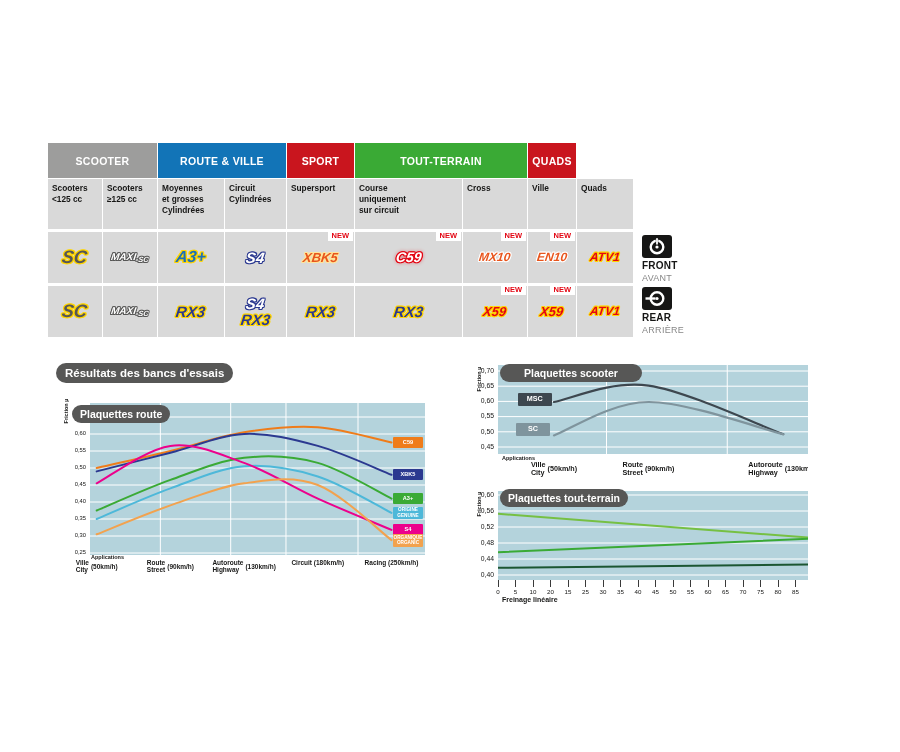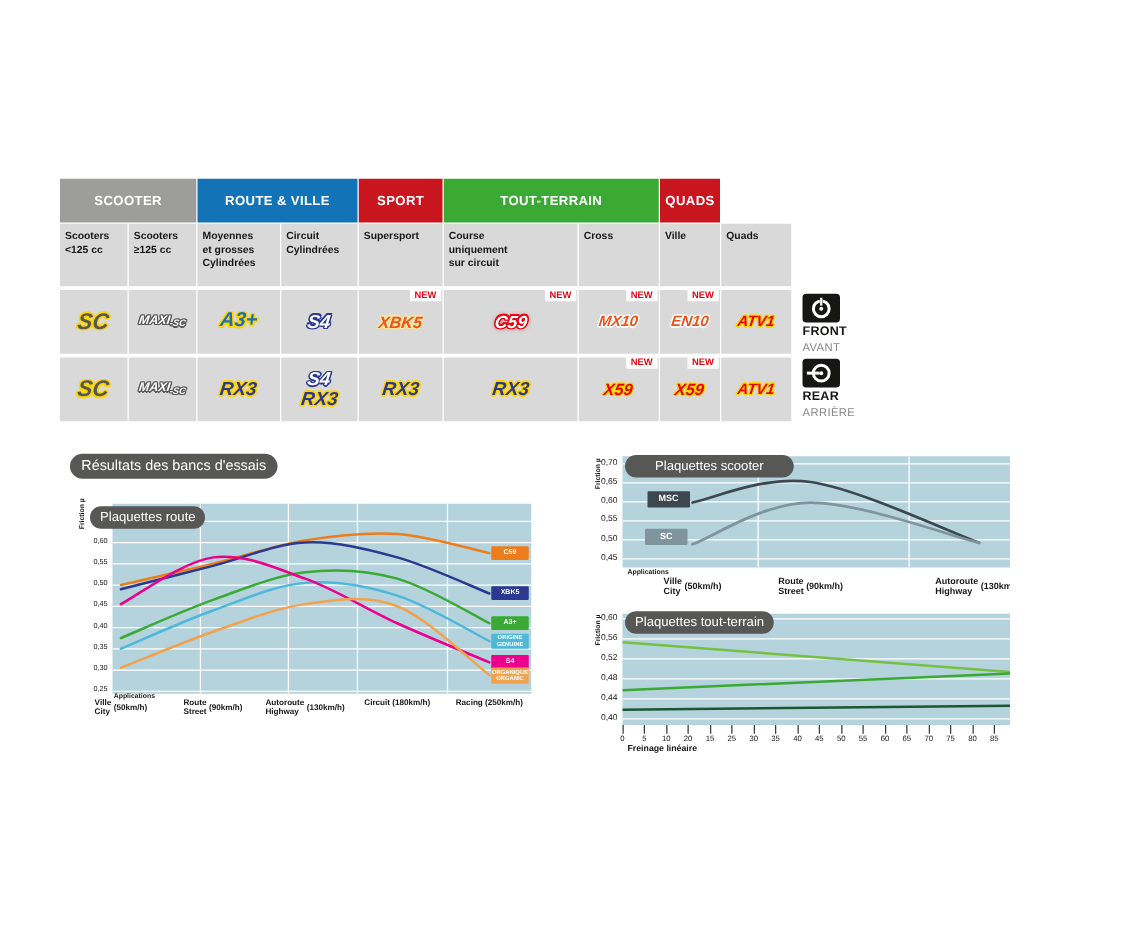--- a/index.html
+++ b/index.html
@@ -19,21 +19,21 @@
   .l-rx{font-size:15px;color:#2b3990;text-shadow:1.3px 0 #ffd500,-1.3px 0 #ffd500,0 1.3px #ffd500,0 -1.3px #ffd500,1px 1px #ffd500,-1px 1px #ffd500,1px -1px #ffd500,-1px -1px #ffd500;}
   .l-xbk{font-size:13px;color:#e8551d;text-shadow:1.1px 0 #ffe59a,-1.1px 0 #ffe59a,0 1.1px #ffe59a,0 -1.1px #ffe59a,.8px .8px #ffe59a,-.8px .8px #ffe59a,.8px -.8px #ffe59a,-.8px -.8px #ffe59a;}
   .l-c59{font-size:14px;color:#fff;text-shadow:1.2px 0 #e30613,-1.2px 0 #e30613,0 1.2px #e30613,0 -1.2px #e30613,.9px .9px #e30613,-.9px .9px #e30613,.9px -.9px #e30613,-.9px -.9px #e30613,0 0 4px #e30613;}
   .l-mx{font-size:12px;color:#e8551d;text-shadow:1px 0 #fff,-1px 0 #fff,0 1px #fff,0 -1px #fff,.8px .8px #fff,-.8px .8px #fff,.8px -.8px #fff,-.8px -.8px #fff;}
   .l-atv{font-size:12px;color:#e30613;text-shadow:1.1px 0 #ffd500,-1.1px 0 #ffd500,0 1.1px #ffd500,0 -1.1px #ffd500,.8px .8px #ffd500,-.8px .8px #ffd500,.8px -.8px #ffd500,-.8px -.8px #ffd500;}
   .l-x59{font-size:13px;color:#e30613;text-shadow:1.1px 0 #ffd500,-1.1px 0 #ffd500,0 1.1px #ffd500,0 -1.1px #ffd500,.8px .8px #ffd500,-.8px .8px #ffd500,.8px -.8px #ffd500,-.8px -.8px #ffd500;}
   .sideblock{position:absolute;width:60px;}
   .sideicon{width:30px;height:23px;background:#161615;border-radius:3px;display:flex;align-items:center;justify-content:center;}
   .side-en{font-size:10px;font-weight:bold;color:#161615;margin-top:2px;letter-spacing:.2px;}
   .side-fr{font-size:9px;color:#878787;margin-top:2px;letter-spacing:.3px;}
-  .darkbox{position:absolute;background:#575756;color:#fff;font-weight:normal;font-size:11px;padding:4px 9px;white-space:nowrap;z-index:3;border-radius:10px;}
+  .darkbox{position:absolute;background:#575756;color:#fff;font-weight:bold;font-size:11px;padding:4px 9px;white-space:nowrap;z-index:3;border-radius:10px;}
   .plot{position:absolute;background:#b4d3dc;}
   .ytick{position:absolute;text-align:right;color:#161615;white-space:nowrap;}
   .badge{position:absolute;color:#fff;font-weight:bold;text-align:center;border-radius:1px;z-index:3;}
   .cat{position:absolute;white-space:nowrap;display:flex;align-items:center;gap:2px;color:#161615;transform:translateX(-50%);}
   .duo{display:flex;flex-direction:column;line-height:1.1;font-weight:bold;text-align:left;}
   .spd{font-weight:bold;}
   .caption{position:absolute;font-weight:bold;color:#161615;white-space:nowrap;}
   .ylab{position:absolute;transform:rotate(-90deg);font-weight:bold;color:#161615;text-align:center;width:60px;font-size:5.5px;}
   .xtick{position:absolute;color:#161615;text-align:center;width:16px;}
   .tickmark{position:absolute;width:1px;background:#3a3a3a;}

